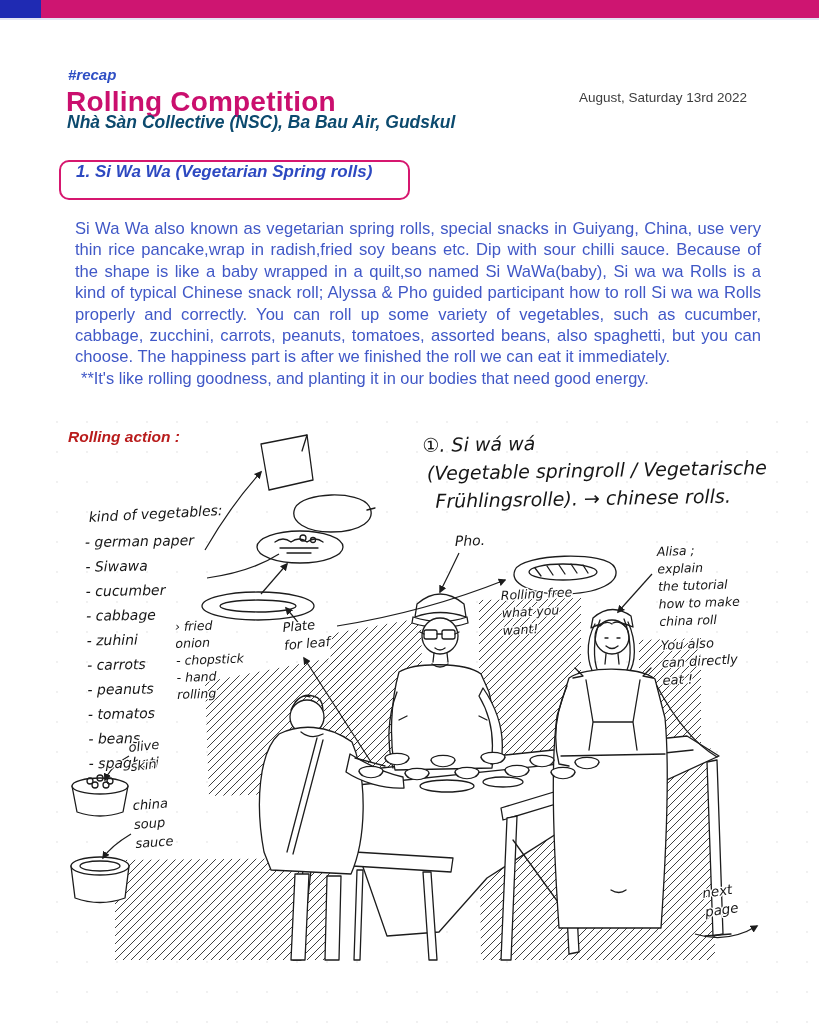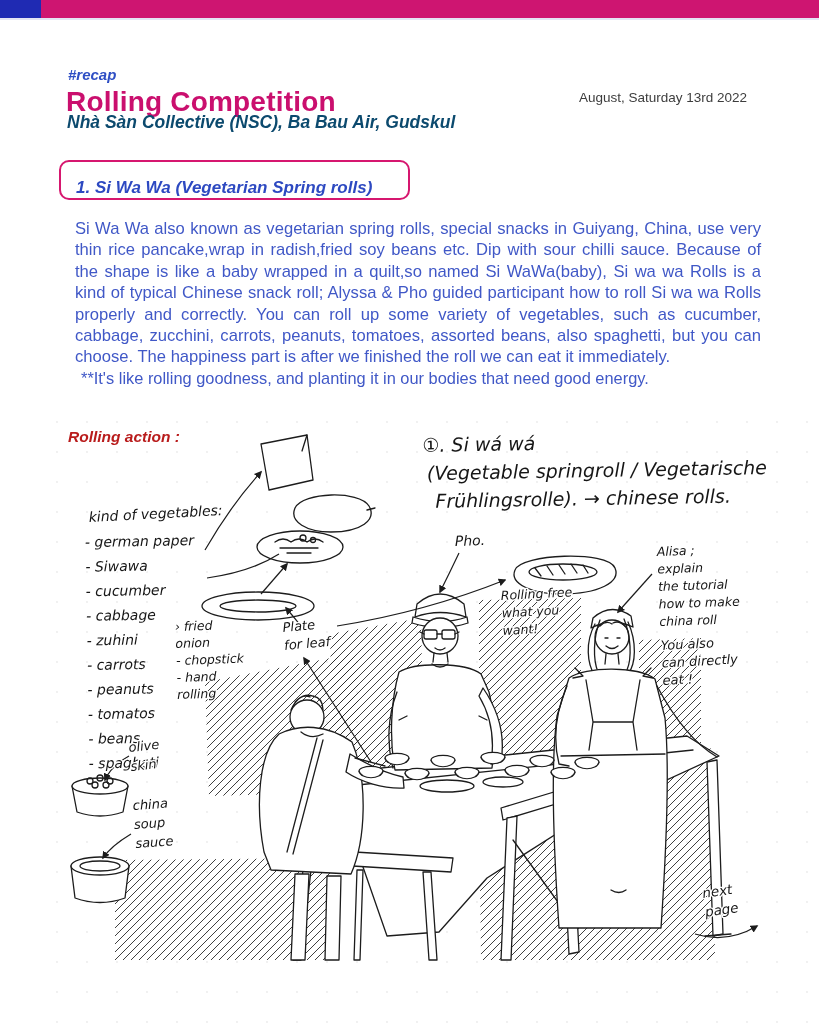--- a/index.html
+++ b/index.html
@@ -10,21 +10,21 @@
   .bar-blue{position:absolute;left:0;top:0;width:41px;height:18px;background:#1f2ab3;}
   .bar-pink{position:absolute;left:41px;top:0;width:778px;height:18px;background:#ce1571;}
   .bar-underline{position:absolute;left:0;top:18px;width:819px;height:2px;background:#e4e4f4;}
   
   .recap{position:absolute;left:68px;top:66px;font-size:15px;font-style:italic;font-weight:600;color:#2e4ec4;}
   .title{position:absolute;left:66px;top:86px;font-size:28px;font-weight:700;color:#ca0f6e;letter-spacing:.2px;text-align:center;}
   .subtitle{position:absolute;left:67px;top:112px;font-size:17.5px;font-style:italic;font-weight:600;color:#0c4a6e;}
   .dates{position:absolute;right:72px;top:89px;text-align:right;font-size:13.5px;line-height:18px;color:#3d3d3d;}
   
   .secbox{position:absolute;left:59px;top:160px;width:332px;height:36px;border:2.5px solid #d6176f;
-          border-radius:10px;display:flex;align-items:flex-end;padding-left:15px;}
+          border-radius:10px;display:flex;align-items:flex-start;padding-left:15px;}
   .secbox span{font-size:17px;font-weight:700;font-style:italic;color:#2d49c1;}
   
   .para{position:absolute;left:68px;top:218px;width:686px;font-size:16.6px;line-height:21.4px;
         color:#4058c7;text-align:justify;margin-left:7px;}
   .note{position:absolute;left:81px;top:369px;font-size:16.4px;color:#4058c7;}
   .caption{position:absolute;left:68px;top:428px;font-size:15.5px;font-weight:700;font-style:italic;
            color:#b91c1c;z-index:3;}
   
   .sketch{position:absolute;left:55px;top:420px;z-index:1;}
   .ink{stroke:#1c1c1c;stroke-width:1.3;fill:none;stroke-linecap:round;stroke-linejoin:round;}

